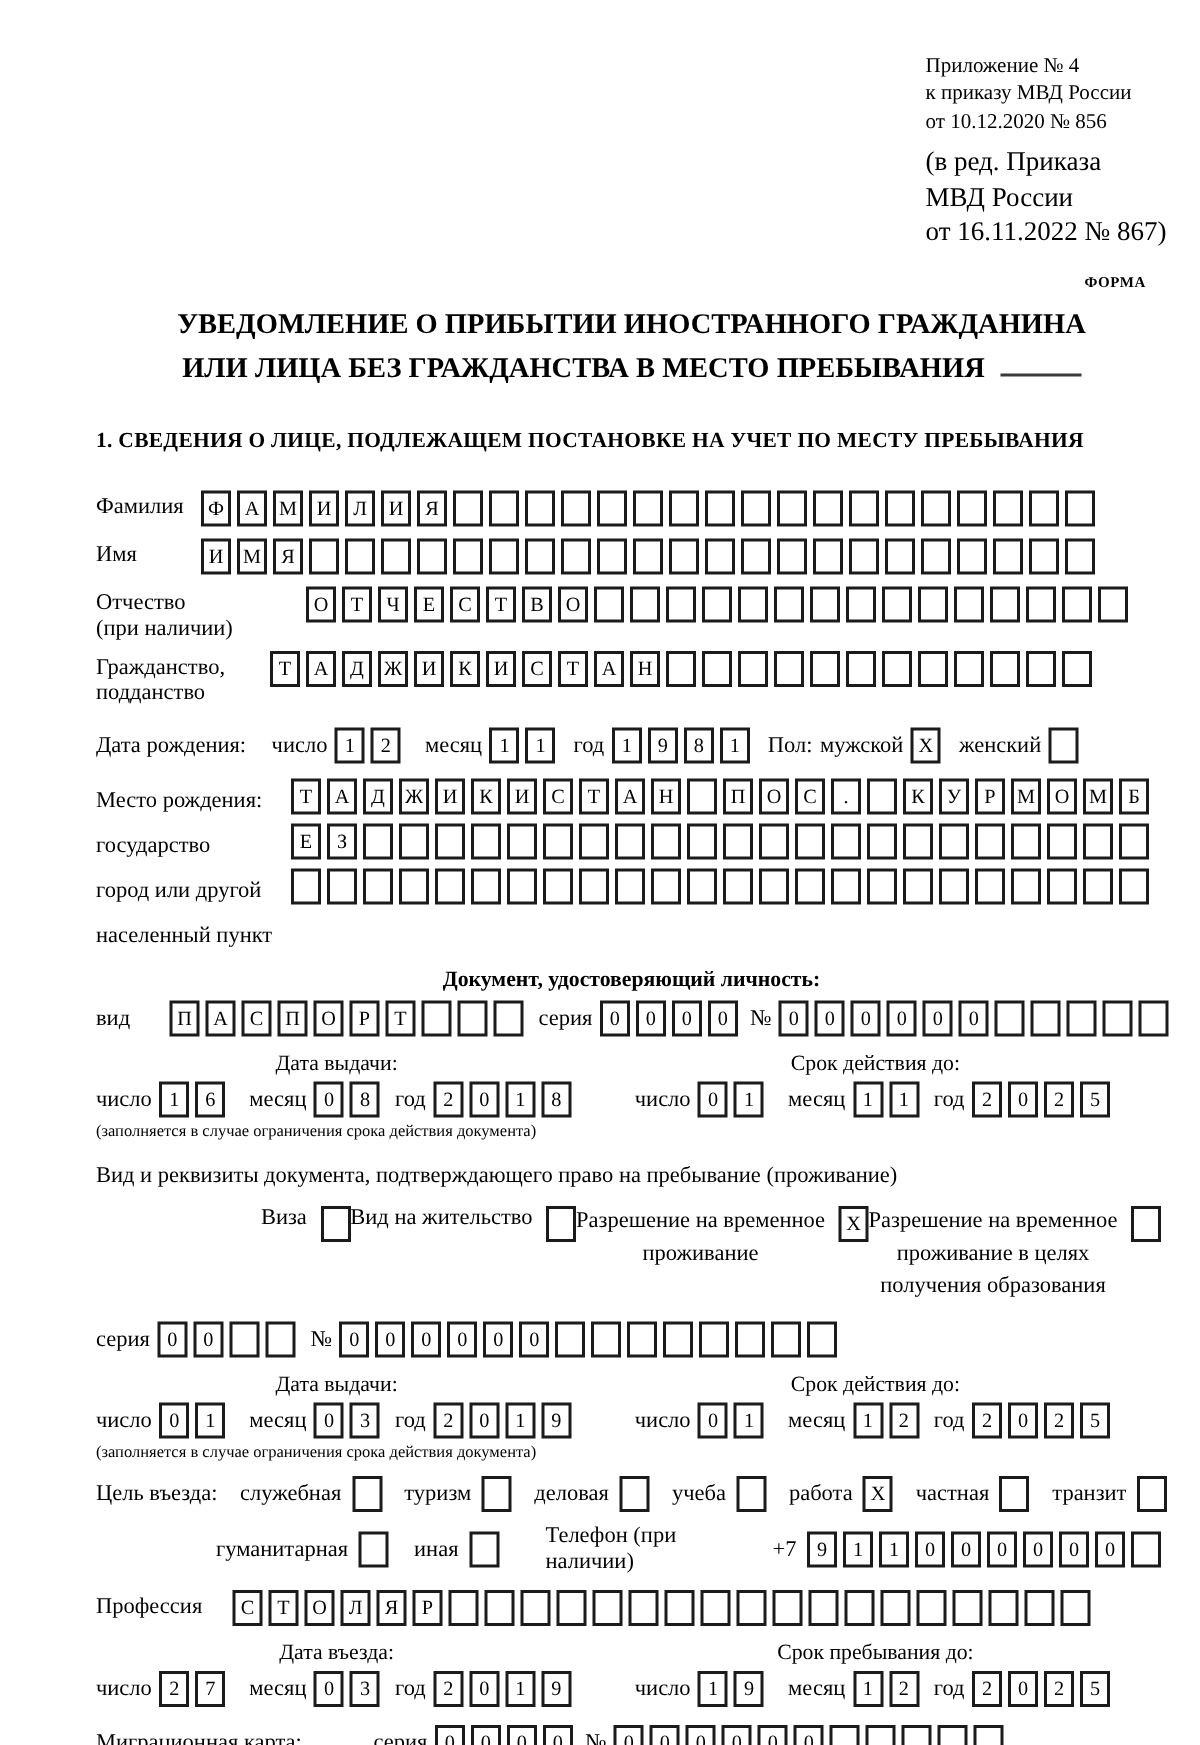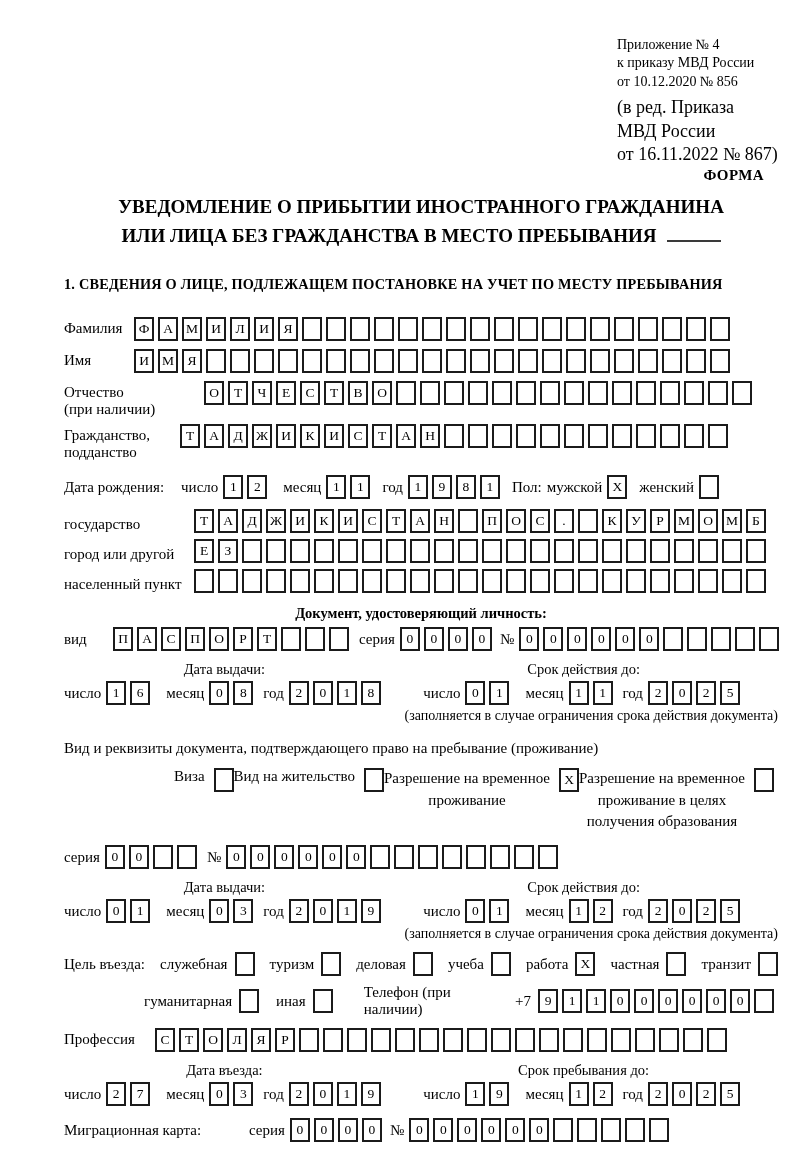--- a/index.html
+++ b/index.html
@@ -4,21 +4,21 @@
 <style>
   html,body{margin:0;padding:0;background:#fff;}
   .page{
     width:800px;min-height:1163px;box-sizing:border-box;
     padding:36px 22px 30px 64px;background:#fff;color:#000;
     font-family:"Liberation Serif","DejaVu Serif",serif;font-size:15px;position:relative;
   }
   
   .hdr{margin-left:553px;font-size:14px;line-height:1.32;}
   .hdr .amend{font-size:18px;margin-top:5px;line-height:1.3;}
-  .forma{text-align:right;padding-right:14px;font-weight:bold;font-size:15px;letter-spacing:.4px;}
+  .forma{text-align:right;padding-right:14px;font-weight:bold;font-size:10px;margin-top:16px;letter-spacing:.4px;}
   .title{text-align:center;font-weight:bold;font-size:19px;margin-top:8px;line-height:1.55;}
   .blank{display:inline-block;width:54px;border-bottom:2px solid #3a3a3a;height:14px;margin-left:10px;vertical-align:baseline;}
   .sec-head{font-weight:bold;font-size:14.3px;margin-top:26px;letter-spacing:.2px;}
   
   .frow{display:flex;align-items:flex-start;margin-top:8px;}
   .inl{align-items:center;flex-wrap:nowrap;}
   .lbl{padding-top:3px;}
   .w44{flex:0 0 44px;}
   .w70{flex:0 0 70px;}
   .w90{flex:0 0 91px;}
@@ -33,21 +33,21 @@
   .cb{margin-right:0;}
   .seg{white-space:nowrap;margin-right:5px;}
   .gap{margin-left:12px;}
   .stack30 > div{height:30px;line-height:30px;}
   .mb6{margin-bottom:6px;}
   .doc-head{text-align:center;font-weight:bold;font-size:14.5px;margin-top:6px;}
   
   .dpair{display:flex;justify-content:space-between;margin-top:10px;padding-right:34px;align-items:center;}
   .dcap{text-align:center;font-size:14.5px;margin-bottom:3px;}
   .dline{display:flex;align-items:center;}
-  .note-right{text-align:right;font-size:14px;margin-top:3px;}
+  .note-right{font-size:11px;margin-top:3px;}
   .intro{margin-top:12px;line-height:1.7;}
   .opt-row{display:flex;justify-content:flex-end;align-items:flex-start;margin-top:6px;padding-right:4px;}
   .opt{display:flex;align-items:flex-start;gap:9px;}
   .opt-lines{text-align:center;line-height:1.45;}
   .purp{display:flex;align-items:center;gap:7px;flex-wrap:nowrap;}
 </style>
 </head>
 <body>
 
 <div class="page">
@@ -220,20 +220,21 @@
       </span>
     <span class="seg gap" style="margin-left:8px;">Пол:</span>
     <span class="seg">мужской</span>
     <span class="cell cb">X</span>
     <span class="seg gap">женский</span>
     <span class="cell cb"></span>
   </div>
 
   <div class="frow" style="margin-top:10px;">
     <div class="lbl w130 stack30" style="padding-top:0;">
+      <div>Место рождения:</div>
       <div>государство</div>
       <div>город или другой</div>
       <div>населенный пункт</div>
     </div>
     <div>
       <div class="cells mb6">
           <span class="cell">Т</span>
           <span class="cell">А</span>
           <span class="cell">Д</span>
           <span class="cell">Ж</span>

